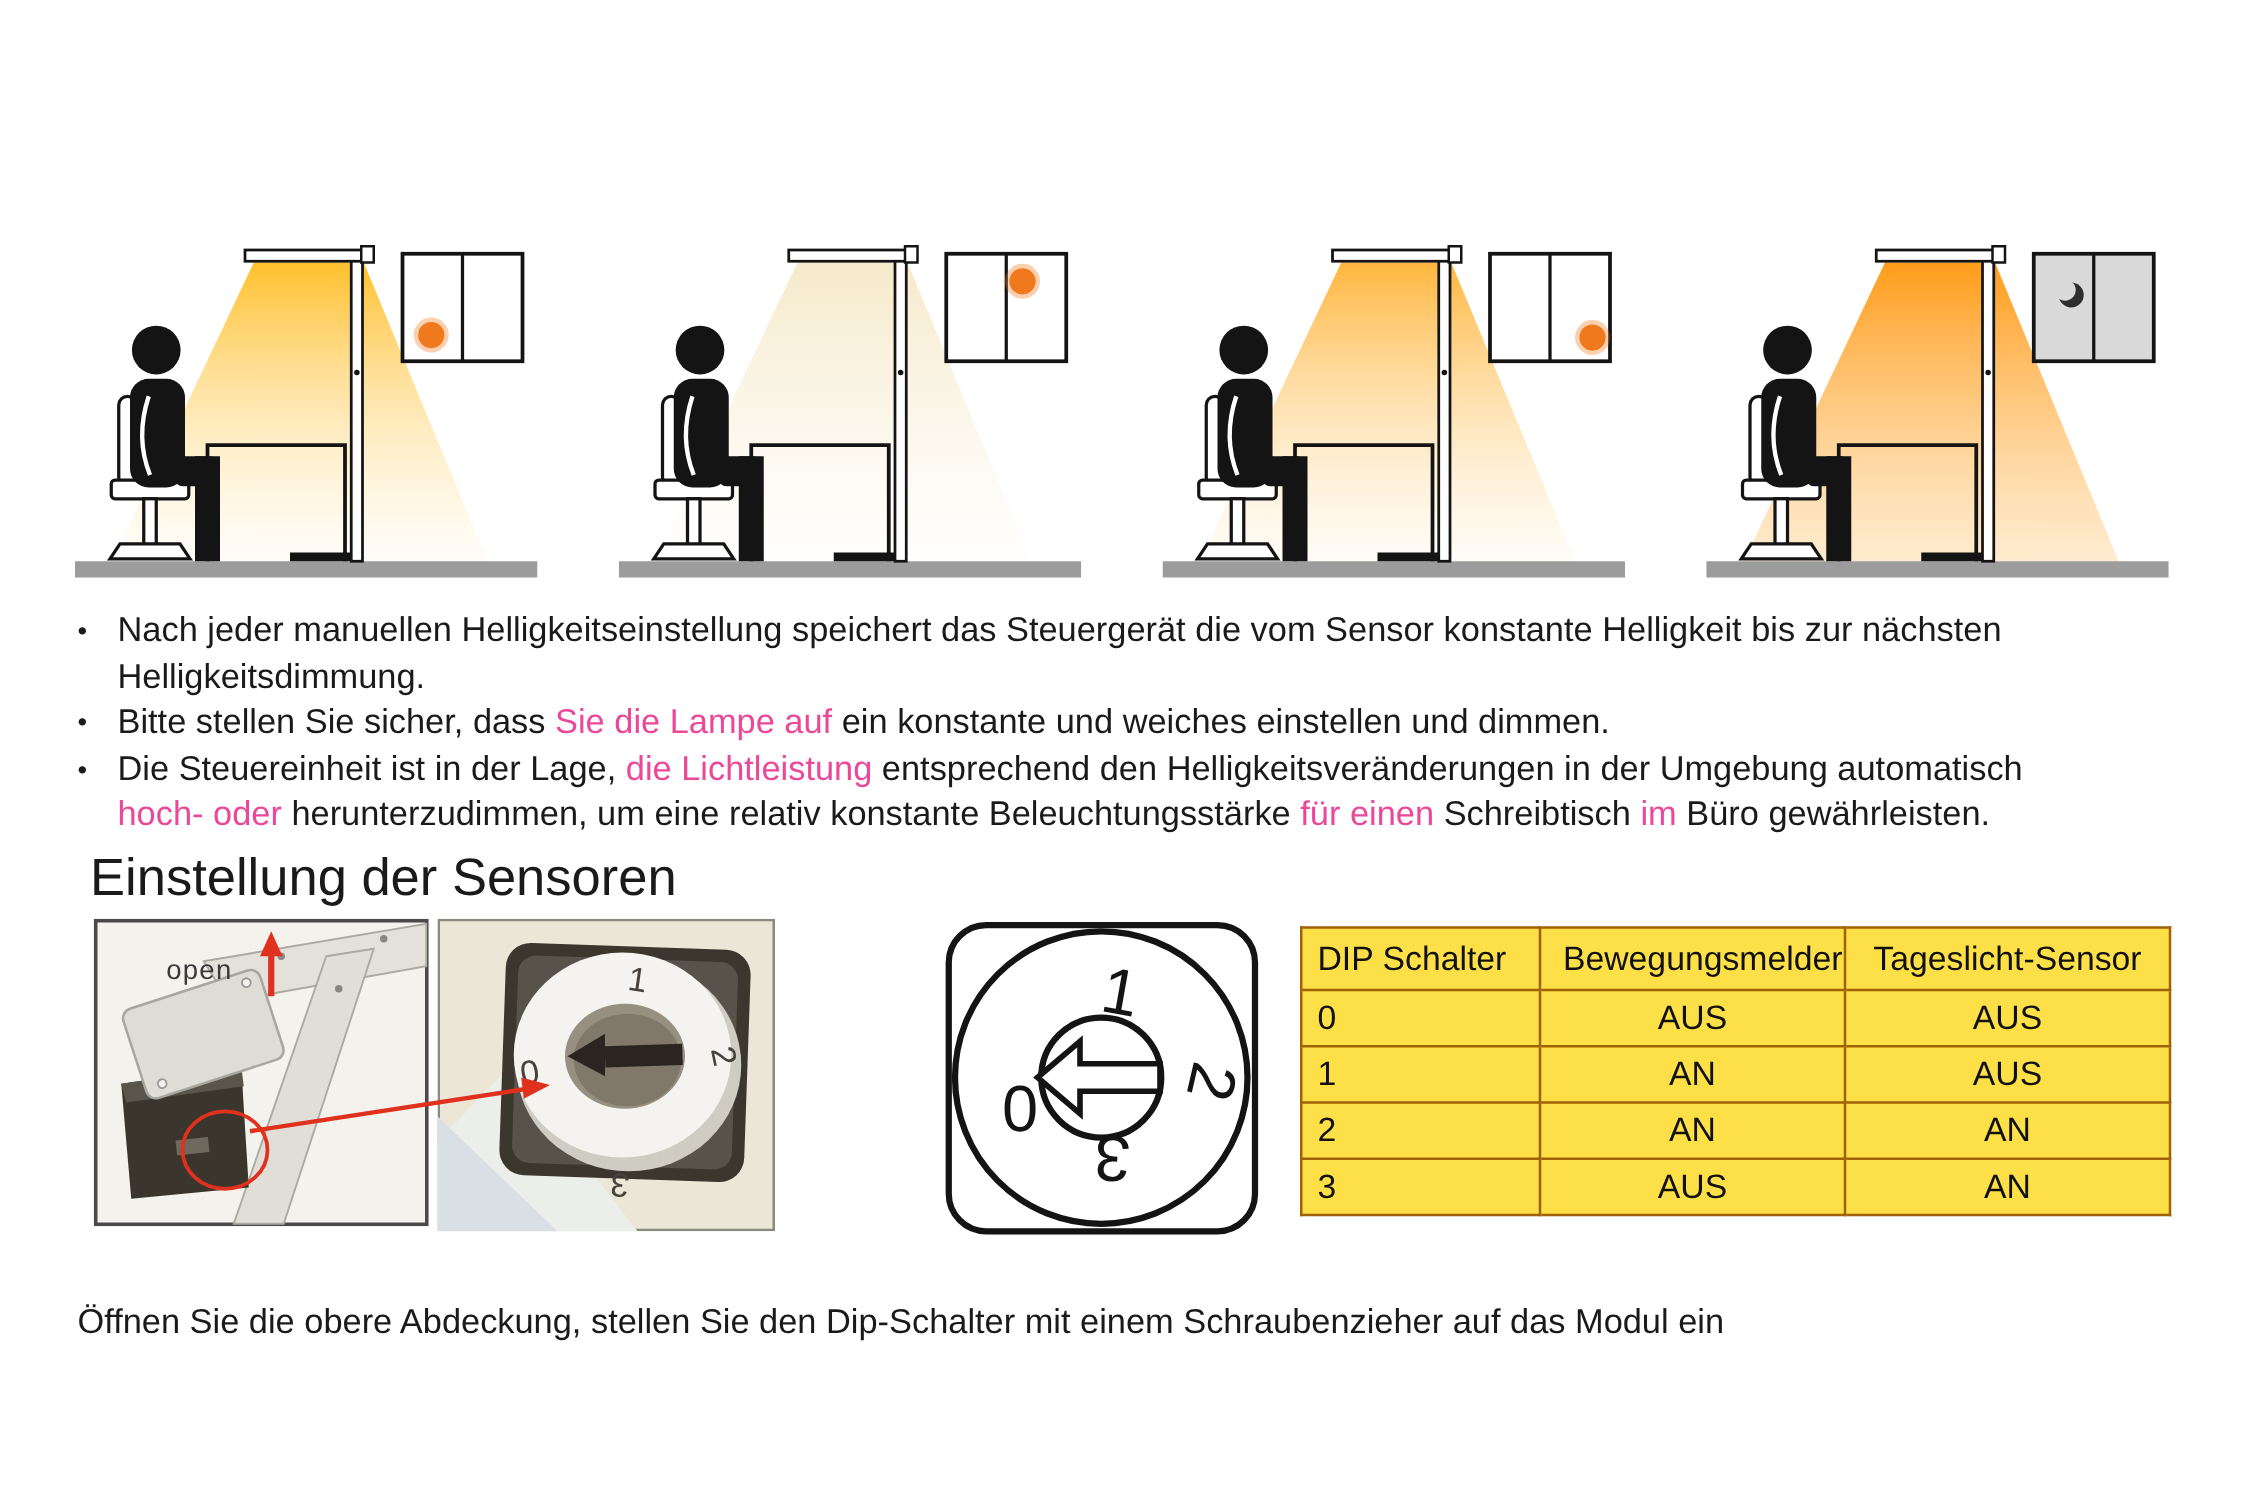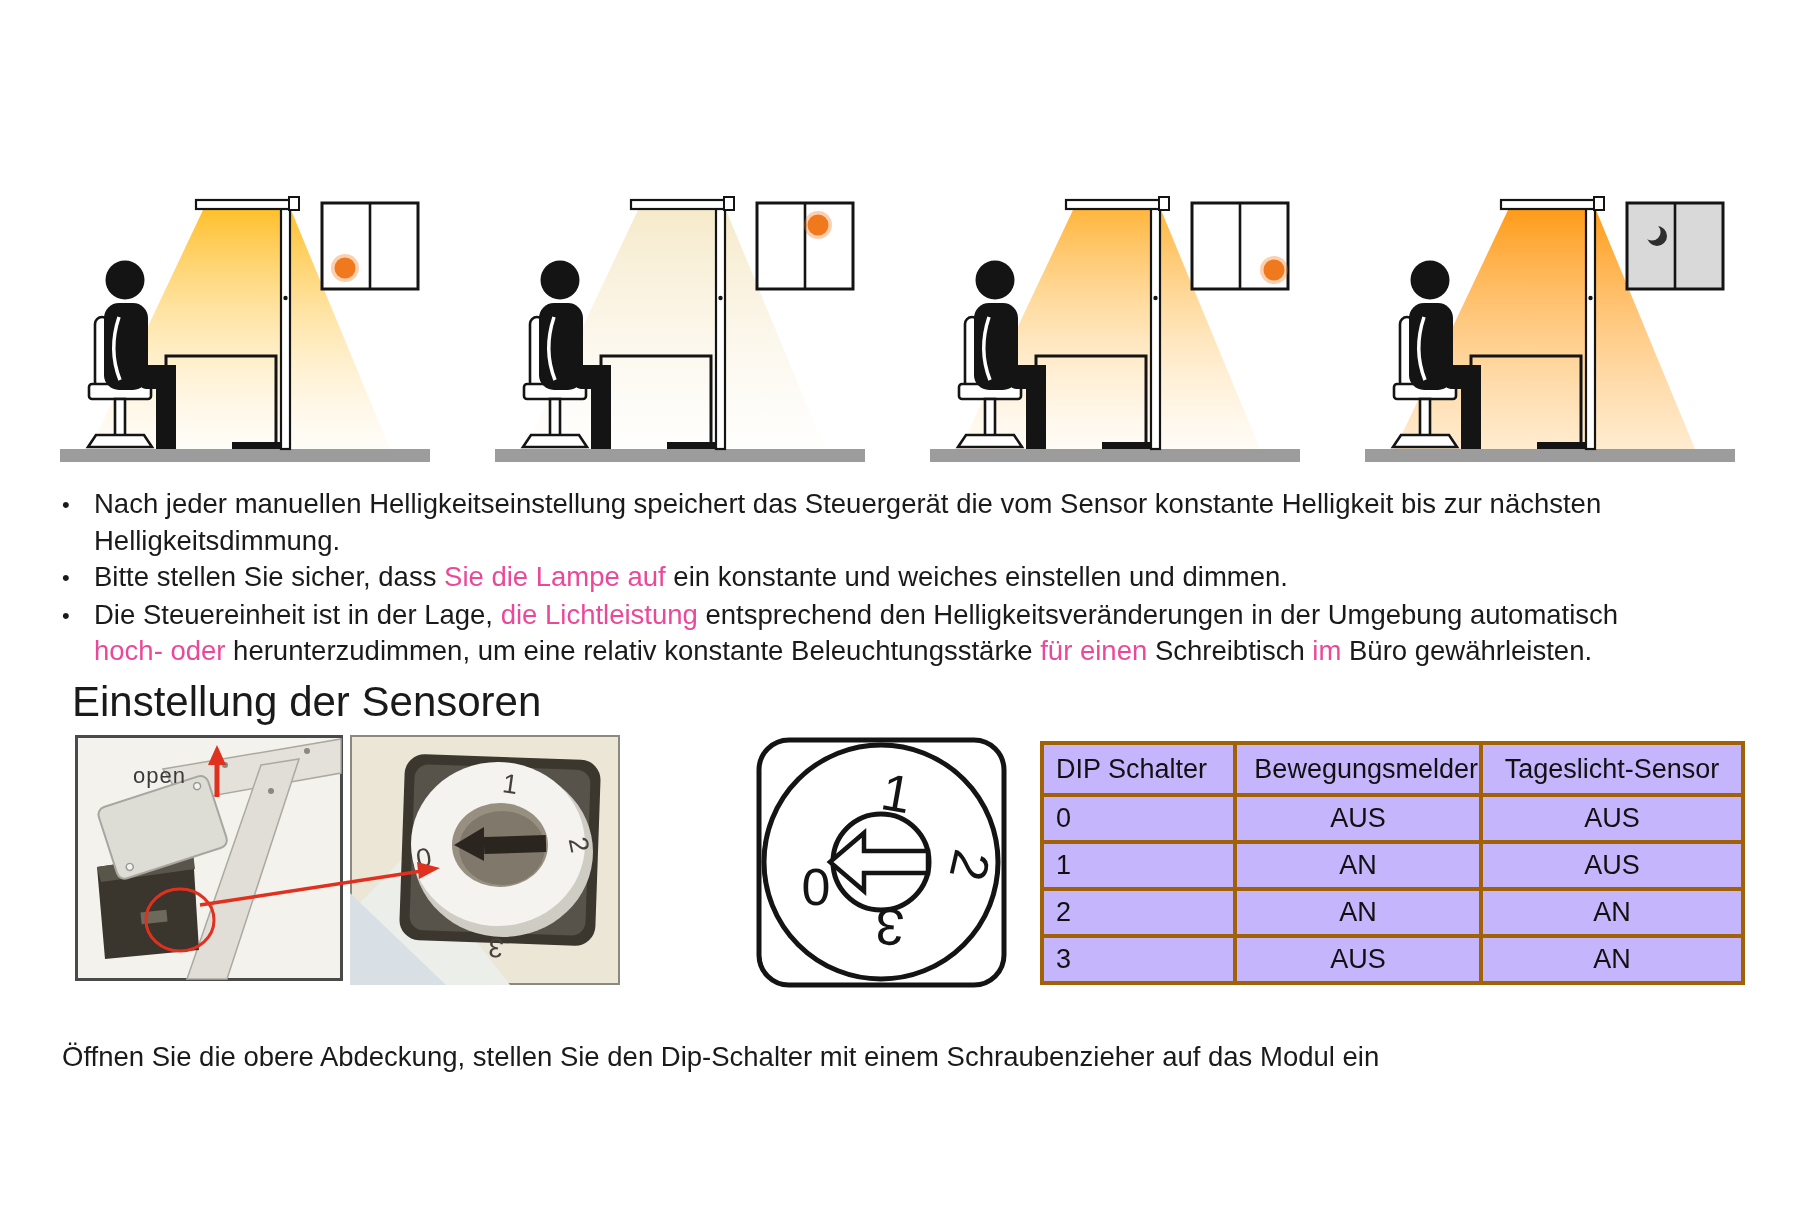--- a/index.html
+++ b/index.html
@@ -14,21 +14,21 @@
   .bullet .dot{width:32px;flex:0 0 32px;font-size:22px;padding-top:1px;}
   .gray{color:#ec4899;}
   .h2{position:absolute;left:72px;top:678px;font-size:42px;font-weight:400;}
   .figures{position:absolute;left:62px;top:735px;width:1700px;height:260px;}
   .fig{position:absolute;}
   #photo1{left:0;top:3;margin-left:13px;}
   #photo2{left:288px;top:0;}
   #diagram{left:692px;top:0;}
   .table-wrap{position:absolute;left:978px;top:6px;}
   table.dip{border-collapse:collapse;font-size:27px;color:#111;}
-  table.dip th,table.dip td{border:4px solid #a16207;font-weight:400;background:#c4b5fd;}
+  table.dip th,table.dip td{border:2px solid #a16207;font-weight:400;background:#fde047;}
   table.dip th{height:46px;}
   table.dip td{height:41px;}
   .c0{width:176px;text-align:left;padding-left:12px;}
   .cc{text-align:center;}
   .w1{width:240px;text-align:right;}.w2{width:256px;}
   #arrowOverlay{position:absolute;left:0;top:0;pointer-events:none;}
   .footer{position:absolute;left:62px;top:1041px;font-size:27.5px;}
 </style>
 </head>
 <body>

